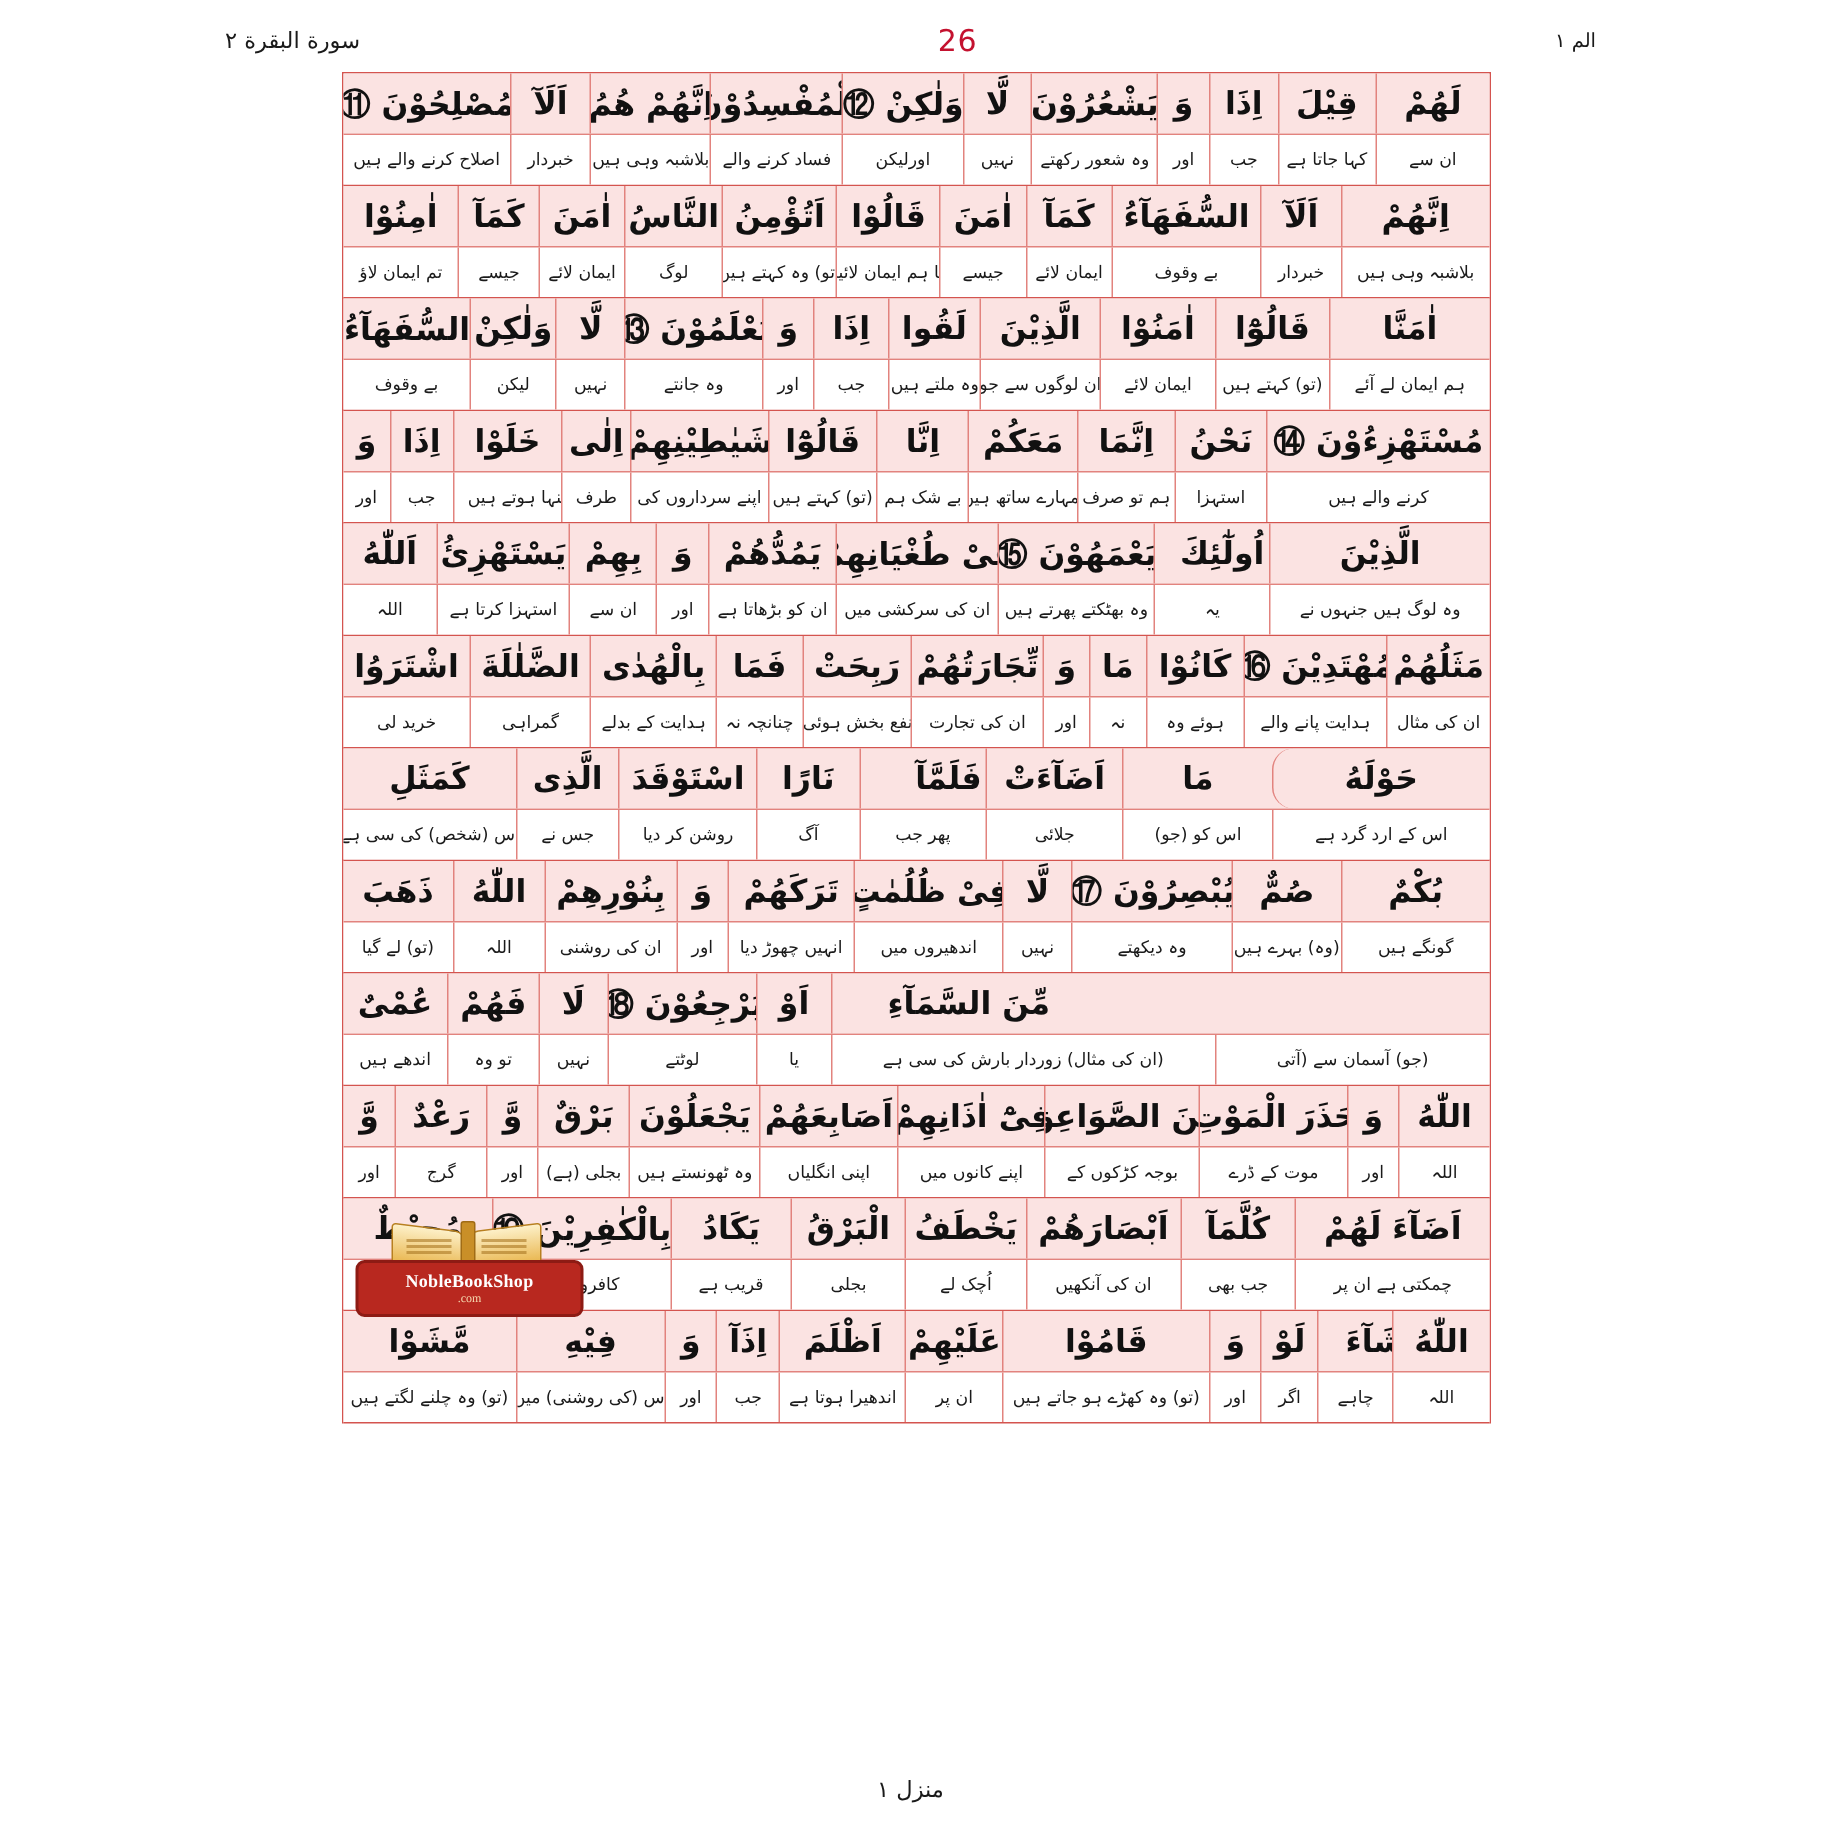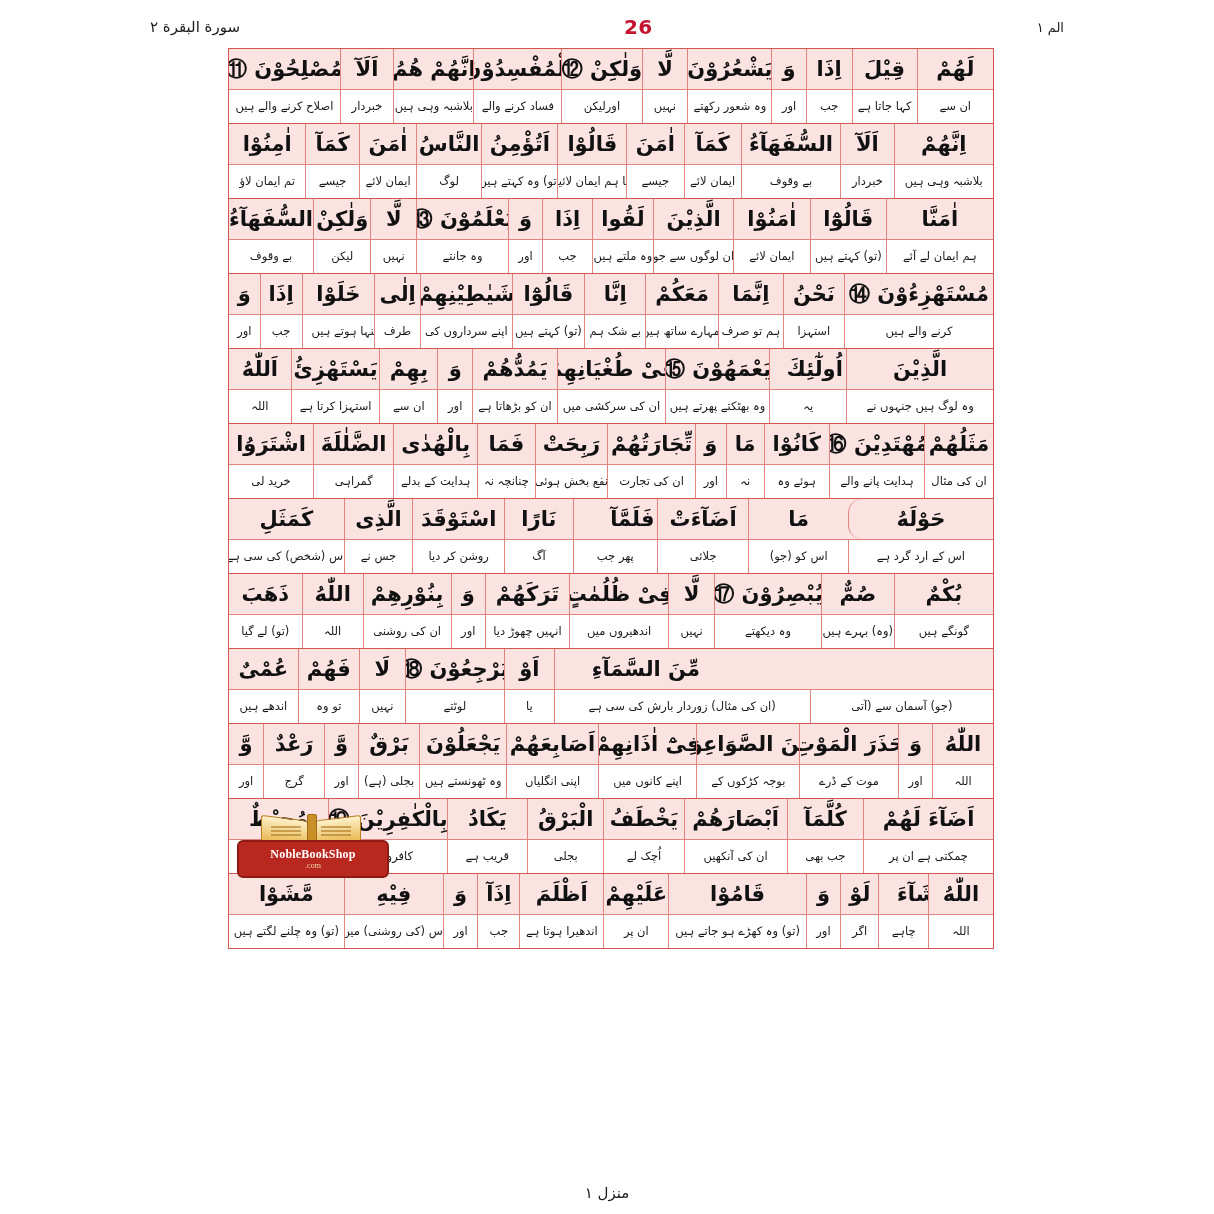--- a/index.html
+++ b/index.html
@@ -29,21 +29,21 @@
   }
   .hdr-side {
     font-size: 15px;
     color: #1a1a1a;
     direction: rtl;
     white-space: nowrap;
   }
   .hdr-right { font-size: 13px; }
   .page-number {
     font-size: 20px;
-    font-weight: bold;
+    font-weight: normal;
     color: #c4122f;
     letter-spacing: 0.5px;
   }
   
   .page-footer {
     position: absolute;
     bottom: 12px;
     left: 0;
     width: 100%;
     text-align: center;

